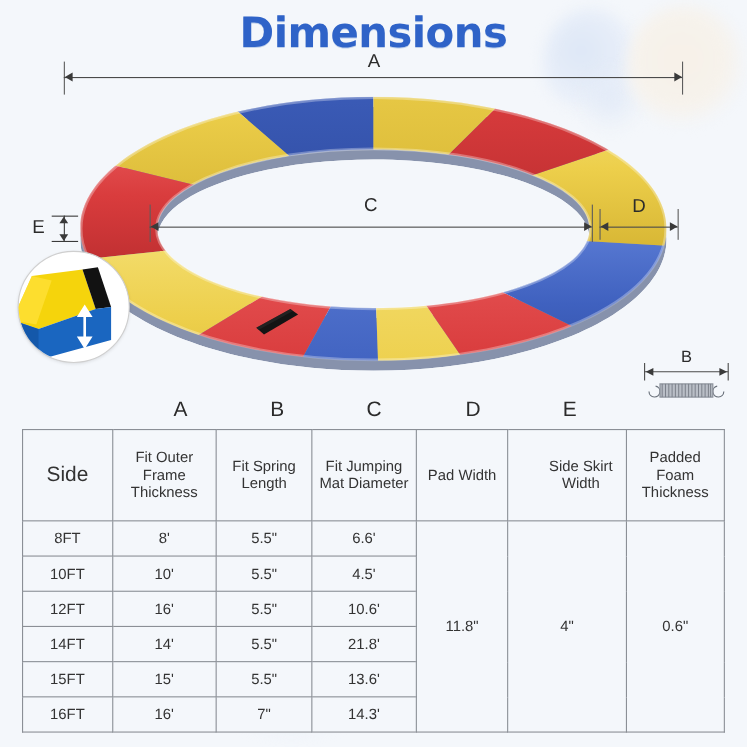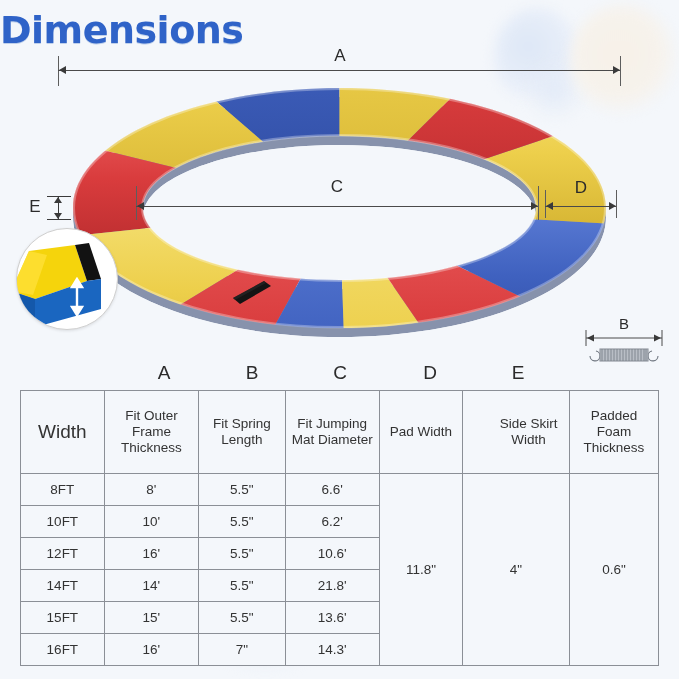--- a/index.html
+++ b/index.html
@@ -21,20 +21,21 @@
   .blob-cream{left:570px;top:4px;width:108px;height:112px;
     background:radial-gradient(circle at 45% 45%, #f7f1e8 0%, #f6f2ec 50%, rgba(246,242,236,0) 72%);}
   .blob-cream2{left:300px;top:548px;width:120px;height:90px;
     background:radial-gradient(circle at 50% 50%, #f8f1ea 0%, rgba(248,241,234,0) 70%);}
   .blob-blue3{left:190px;top:560px;width:150px;height:110px;
     background:radial-gradient(circle at 50% 50%, #e6edf8 0%, rgba(230,237,248,0) 70%);}
 
   
   #title{
     position:absolute;left:0;top:8px;width:679px;
+    text-align:center;
     font-size:38px;font-weight:bold;
     letter-spacing:-0.5px;
     color:#2f63c8;
     font-family:"DejaVu Sans", sans-serif;
     text-shadow:0 1px 0 #bfd0ea;
   }
 
   
   .tick{position:absolute;width:1px;background:#5d5d5d;}
   .dimline{position:absolute;height:1px;background:#4a4a4a;}
@@ -260,21 +261,21 @@
     <div class="colletter" style="left:124px;width:80px;">A</div>
     <div class="colletter" style="left:212px;width:80px;">B</div>
     <div class="colletter" style="left:300px;width:80px;">C</div>
     <div class="colletter" style="left:390px;width:80px;">D</div>
     <div class="colletter" style="left:478px;width:80px;">E</div>
   </div>
 
   <table>
     <thead>
       <tr>
-        <th class="c0 size-h">Width</th>
+        <th class="c0 size-h">Side</th>
         <th class="c1">Fit Outer Frame Thickness</th>
         <th class="c2">Fit Spring Length</th>
         <th class="c3">Fit Jumping Mat Diameter</th>
         <th class="c4">Pad Width</th>
         <th class="c5">Side Skirt Width</th>
         <th class="c6">Padded Foam Thickness</th>
       </tr>
     </thead>
     <tbody>
       <tr>
@@ -283,21 +284,21 @@
         <td>5.5"</td>
         <td>6.6'</td>
         <td class="merged" rowspan="6">11.8"</td>
         <td class="merged" rowspan="6">4"</td>
         <td class="merged" rowspan="6">0.6"</td>
       </tr>
       <tr>
         <td>10FT</td>
         <td>10'</td>
         <td>5.5"</td>
-        <td>6.2'</td>
+        <td>4.5'</td>
       </tr>
       <tr>
         <td>12FT</td>
         <td>16'</td>
         <td>5.5"</td>
         <td>10.6'</td>
       </tr>
       <tr>
         <td>14FT</td>
         <td>14'</td>

